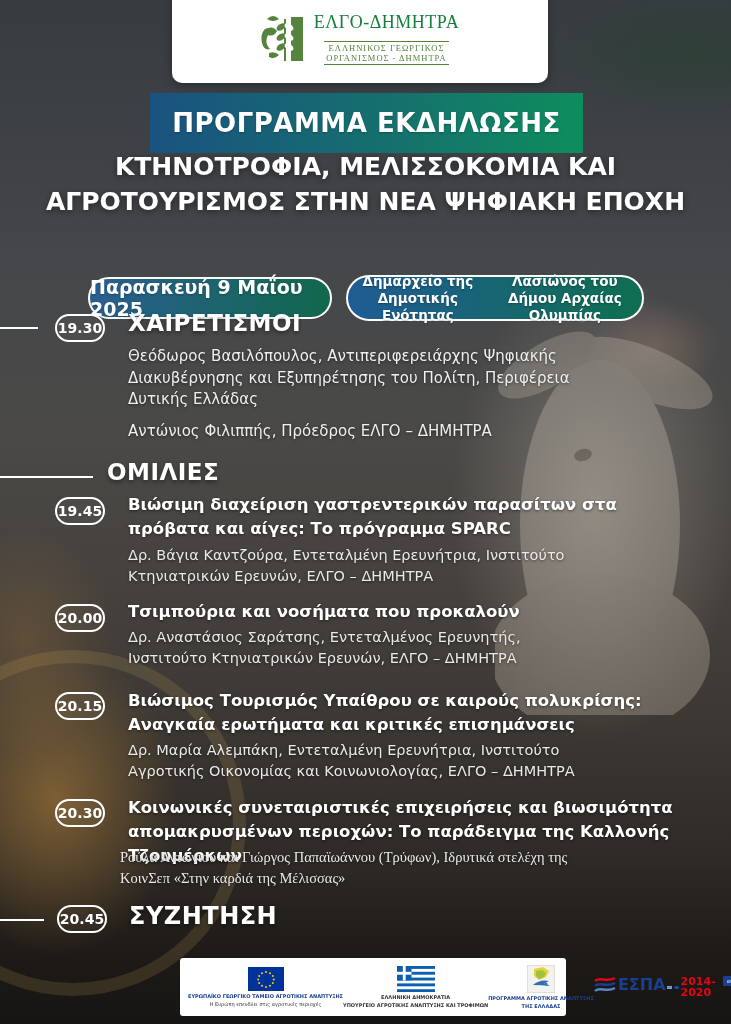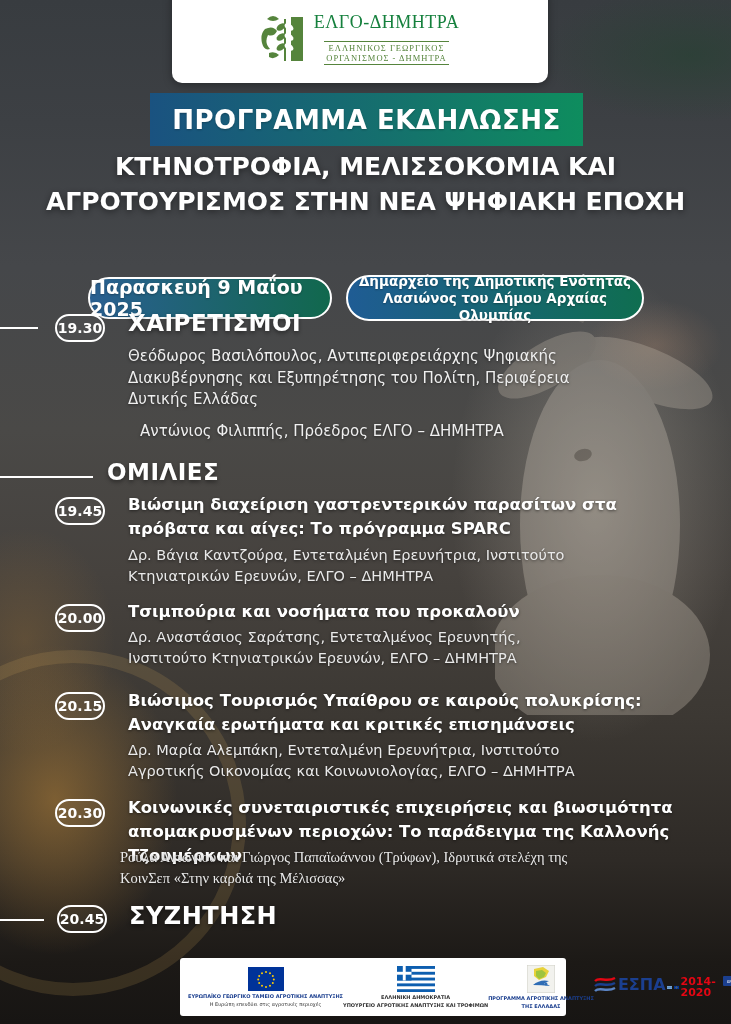--- a/index.html
+++ b/index.html
@@ -24,52 +24,52 @@
   .pde{display:flex;align-items:center;gap:8px;}
   .pde-text{display:flex;flex-direction:column;line-height:12px;}
   .pde-line{font-size:10.5px;font-weight:bold;color:#63666a;letter-spacing:.5px;}
   .pde-tag{font-size:12px;font-style:italic;color:#45b0c9;font-family:"DejaVu Serif","Liberation Serif",serif;margin-top:3px;}
   .elgo{display:flex;align-items:center;gap:7px;}
   .elgo-text{display:flex;flex-direction:column;align-items:center;}
   .elgo-title{font-family:"Liberation Serif","DejaVu Serif",serif;font-size:18px;color:#15803d;letter-spacing:.5px;}
   .elgo-sub{border-top:1.5px solid #55843c;border-bottom:1.5px solid #55843c;margin-top:8px;padding:1px 2px;text-align:center;}
   .elgo-subline{font-family:"Liberation Serif","DejaVu Serif",serif;font-size:8.5px;color:#55843c;letter-spacing:1px;line-height:10px;}
   
-  .banner{position:absolute;left:150px;top:93px;width:433px;height:53px;
+  .banner{position:absolute;left:150px;top:93px;width:433px;height:60px;
     background:linear-gradient(90deg,#1a5280 0%,#15706d 55%,#0e8d5e 100%);
     color:#fff;font-size:26px;font-weight:bold;letter-spacing:.5px;
     display:flex;align-items:center;justify-content:center;text-shadow:0 1px 2px rgba(0,0,0,.25);text-align:center;}
   .title{position:absolute;left:0;top:149px;width:731px;text-align:center;color:#fff;
     font-size:25px;font-weight:bold;line-height:35px;text-shadow:0 2px 6px rgba(0,0,0,.45);}
   
   .badge{position:absolute;border:2px solid #fff;color:#fff;font-weight:bold;
     display:flex;align-items:center;justify-content:center;box-sizing:border-box;
     text-shadow:0 1px 2px rgba(0,0,0,.3);margin-top:32px;}
   .badge-date{left:88px;top:245px;width:244px;height:42px;border-radius:21px;font-size:19px;
     background:linear-gradient(90deg,#2a5f91,#11684d);}
   .badge-venue{left:346px;top:243px;width:298px;height:46px;border-radius:23px;font-size:13.5px;
-    line-height:17px;flex-direction:column;text-align:center;
+    line-height:17px;flex-direction:row;text-align:center;
     background:linear-gradient(90deg,#1f5c94,#0f6e50);}
   
   .tick{position:absolute;height:2px;background:#fff;}
   .tick-1{left:0;top:327px;width:38px;}
   .tick-2{left:0;top:476px;width:93px;}
   .tick-3{left:0;top:919px;width:44px;}
   .pill{position:absolute;width:50px;height:28px;border:2px solid #fff;border-radius:16px;
     color:#fff;font-size:14px;font-weight:bold;display:flex;align-items:center;justify-content:center;
     box-sizing:border-box;background:rgba(255,255,255,.03);}
   .p1930{left:55px;top:314px;} .p1945{left:55px;top:497px;} .p2000{left:55px;top:604px;}
   .p2015{left:55px;top:692px;} .p2030{left:55px;top:799px;} .p2045{left:57px;top:905px;}
   .sec-h{position:absolute;color:#fff;font-weight:bold;font-size:23px;letter-spacing:.5px;
     text-shadow:0 2px 4px rgba(0,0,0,.45);}
   .h-greet{left:128px;top:310px;} .h-omilies{left:107px;top:459px;} .h-disc{left:129px;top:902px;font-size:24px;}
   .speaker{position:absolute;color:#efefef;font-size:15px;line-height:21.5px;
     text-shadow:0 1px 3px rgba(0,0,0,.5);}
   .sp-greet-1{left:128px;top:346px;width:500px;}
-  .sp-greet-2{left:128px;top:421px;width:500px;margin-left:12px;}
+  .sp-greet-2{left:128px;top:421px;width:500px;}
   .talk-title{position:absolute;color:#fff;font-weight:bold;font-size:16.5px;line-height:24px;
     text-shadow:0 1px 3px rgba(0,0,0,.5);}
   .t1{left:128px;top:493px;width:545px;} .t2{left:128px;top:600px;width:560px;}
   .t3{left:128px;top:689px;width:560px;} .t4{left:128px;top:796px;width:595px;}
   .talk-speaker{position:absolute;color:#e9e9e9;font-size:14.5px;line-height:20.5px;
     text-shadow:0 1px 3px rgba(0,0,0,.5);}
   .s1{left:128px;top:545px;width:460px;} .s2{left:128px;top:627px;width:470px;}
   .s3{left:128px;top:740px;width:470px;} .s4{left:120px;top:847px;width:470px;font-family:Liberation Serif, serif;}
   
   .footer{position:absolute;left:180px;top:958px;width:386px;height:58px;background:#fff;

